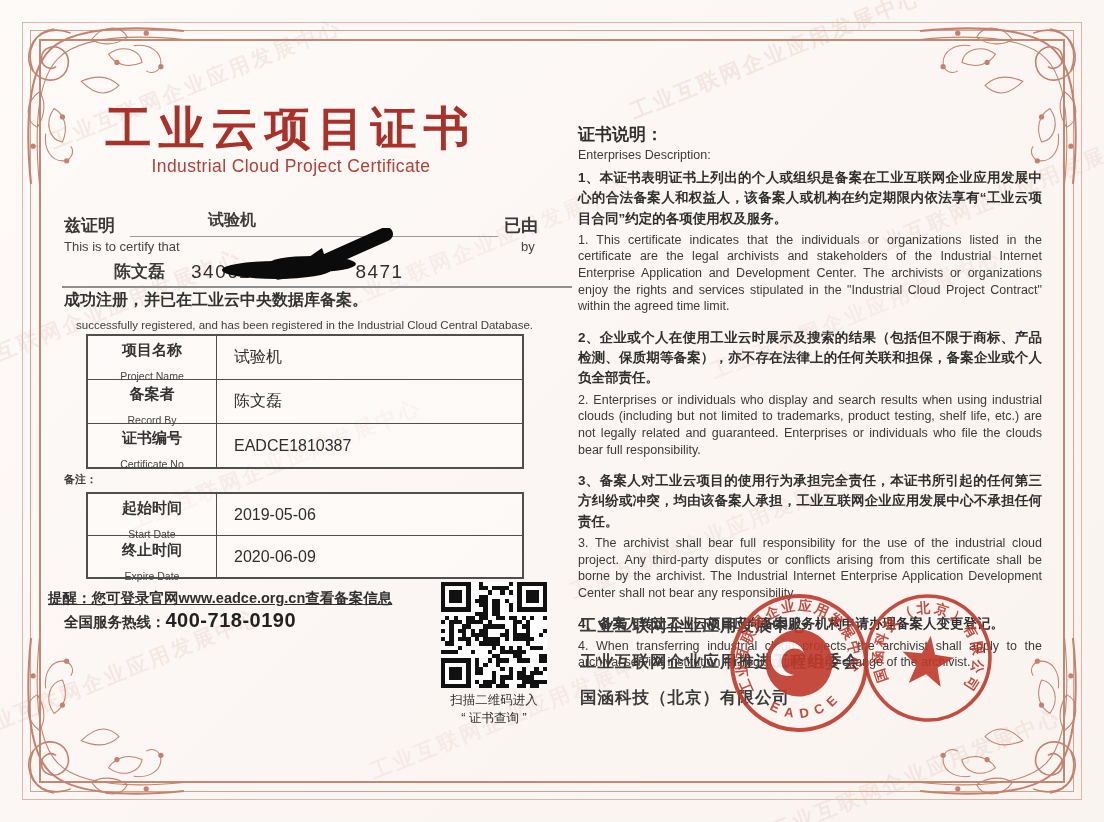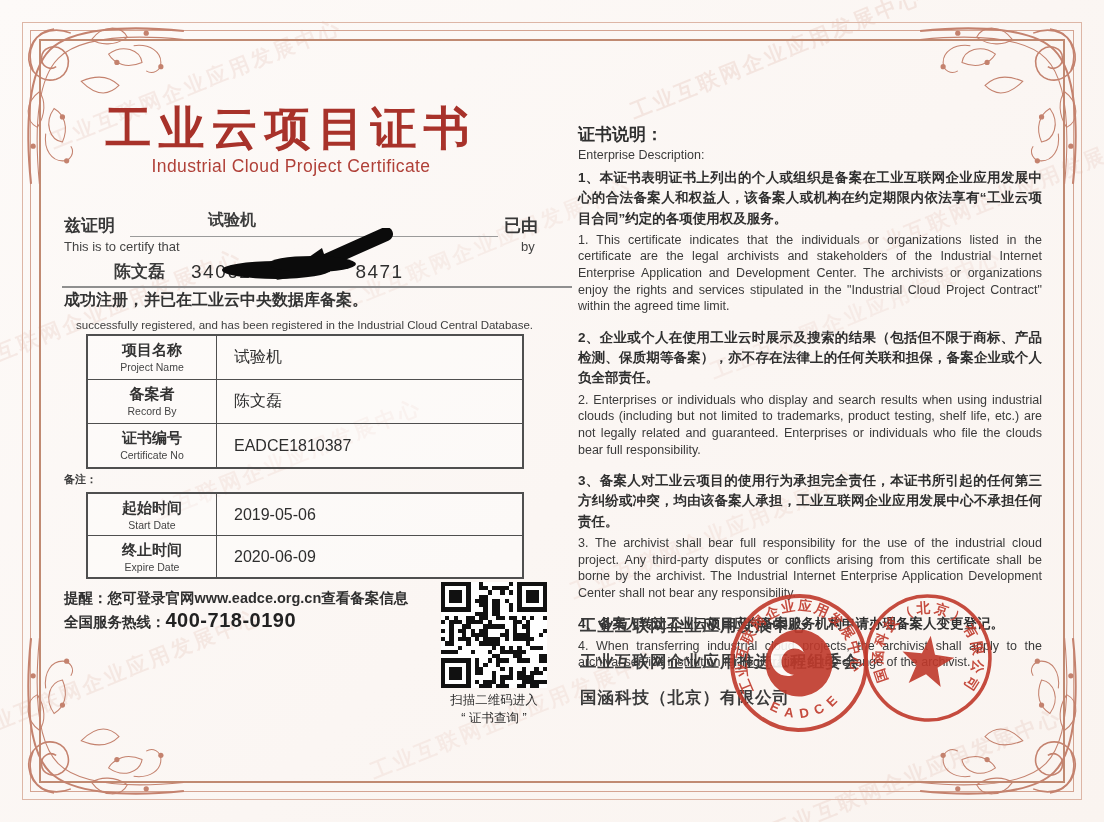--- a/index.html
+++ b/index.html
@@ -33,21 +33,21 @@
   .name-row{border-bottom:2px solid #8f8f8f;padding-left:52px;display:flex;gap:26px;align-items:flex-end;padding-bottom:3px;}
   .name{font-size:17px;font-weight:600;}
   .idno{font-size:19px;letter-spacing:1.5px;color:#2f2f2f;}
   .stmt-zh{font-size:16px;font-weight:700;color:#333;}
   .stmt-en{font-size:11.5px;color:#3d3d3d;margin-top:4px;}
   .ctable{border:2px solid #4f4f4f;background:rgba(255,255,255,.35);}
   .ctable .row{display:flex;border-bottom:1px solid #4f4f4f;}
   .ctable .row:last-child{border-bottom:none;}
   .cell-l{width:92px;border-right:1px solid #4f4f4f;text-align:center;padding:5px 18px 4px;}
   .cell-l .zh{font-size:15px;font-weight:700;color:#333;}
-  .cell-l .en{font-size:10.5px;color:#444;margin-top:1px;}
+  .cell-l .en{font-size:10.5px;color:#444;margin-top:10px;}
   .cell-v{flex:1;display:flex;align-items:center;padding-left:17px;font-size:16px;color:#2e2e2e;}
   .remark{font-size:11px;font-weight:700;}
   .reminder{font-size:14.5px;font-weight:700;color:#2f2f2f;}
   .hotline-lbl{font-size:14.5px;font-weight:700;color:#2f2f2f;}
   .hotline-num{font-size:20px;font-weight:600;color:#222;letter-spacing:.5px;}
   .qr-cap{font-size:12.5px;color:#2f2f2f;text-align:center;line-height:1.45;}
   
   .desc-h-zh{font-size:17px;font-weight:700;color:#2f2f2f;}
   .desc-h-en{font-size:12.5px;color:#3a3a3a;margin-top:2px;}
   .desc-item{margin-top:13px;}
@@ -229,21 +229,21 @@
     </div>
     <div class="row" style="height:41px;">
       <div class="cell-l">
         <div class="zh">终止时间</div>
         <div class="en">Expire Date</div>
       </div>
       <div class="cell-v">2020-06-09</div>
     </div>
   </div>
 
-  <div class="abs reminder" style="left:64px;top:589px;">提醒：您可登录官网www.eadce.org.cn查看备案信息</div>
+  <div class="abs reminder" style="left:48px;top:589px;text-decoration:underline;">提醒：您可登录官网www.eadce.org.cn查看备案信息</div>
   <div class="abs" style="left:64px;top:609px;">
     <span class="hotline-lbl">全国服务热线：</span><span class="hotline-num">400-718-0190</span>
   </div>
 
   <div class="abs" style="left:433px;top:582px;width:122px;text-align:center;">
     <div style="width:106px;height:106px;margin:0 auto;">
       <svg id="qrsvg" viewBox="0 0 25 25" width="106" height="106" shape-rendering="crispEdges">
           <rect width="25" height="25" fill="#fff"></rect>
           <rect x="9" y="0" width="1" height="1" fill="#111"></rect>
           <rect x="16" y="0" width="1" height="1" fill="#111"></rect>
@@ -459,21 +459,21 @@
         </svg>
     </div>
     <div class="qr-cap" style="margin-top:3px;">
       <div>扫描二维码进入</div>
       <div>“ 证书查询 ”</div>
     </div>
   </div>
 
   <div class="abs" style="left:578px;top:123px;width:464px;">
     <div class="desc-h-zh">证书说明：</div>
-    <div class="desc-h-en">Enterprise Description:</div>
+    <div class="desc-h-en">Enterprises Description:</div>
     <div class="desc-item" style="margin-top:6px;">
       <div class="desc-zh">1、本证书表明证书上列出的个人或组织是备案在工业互联网企业应用发展中心的合法备案人和权益人，该备案人或机构在约定期限内依法享有“工业云项目合同”约定的各项使用权及服务。</div>
       <div class="desc-en">1. This certificate indicates that the individuals or organizations listed in the certificate are the legal archivists and stakeholders of the Industrial Internet Enterprise Application and Development Center. The archivists or organizations enjoy the rights and services stipulated in the "Industrial Cloud Project Contract" within the agreed time limit.</div>
     </div>
     <div class="desc-item">
       <div class="desc-zh">2、企业或个人在使用工业云时展示及搜索的结果（包括但不限于商标、产品检测、保质期等备案），亦不存在法律上的任何关联和担保，备案企业或个人负全部责任。</div>
       <div class="desc-en">2. Enterprises or individuals who display and search results when using industrial clouds (including but not limited to trademarks, product testing, shelf life, etc.) are not legally related and guaranteed. Enterprises or individuals who file the clouds bear full responsibility.</div>
     </div>
     <div class="desc-item">
       <div class="desc-zh">3、备案人对工业云项目的使用行为承担完全责任，本证书所引起的任何第三方纠纷或冲突，均由该备案人承担，工业互联网企业应用发展中心不承担任何责任。</div>

